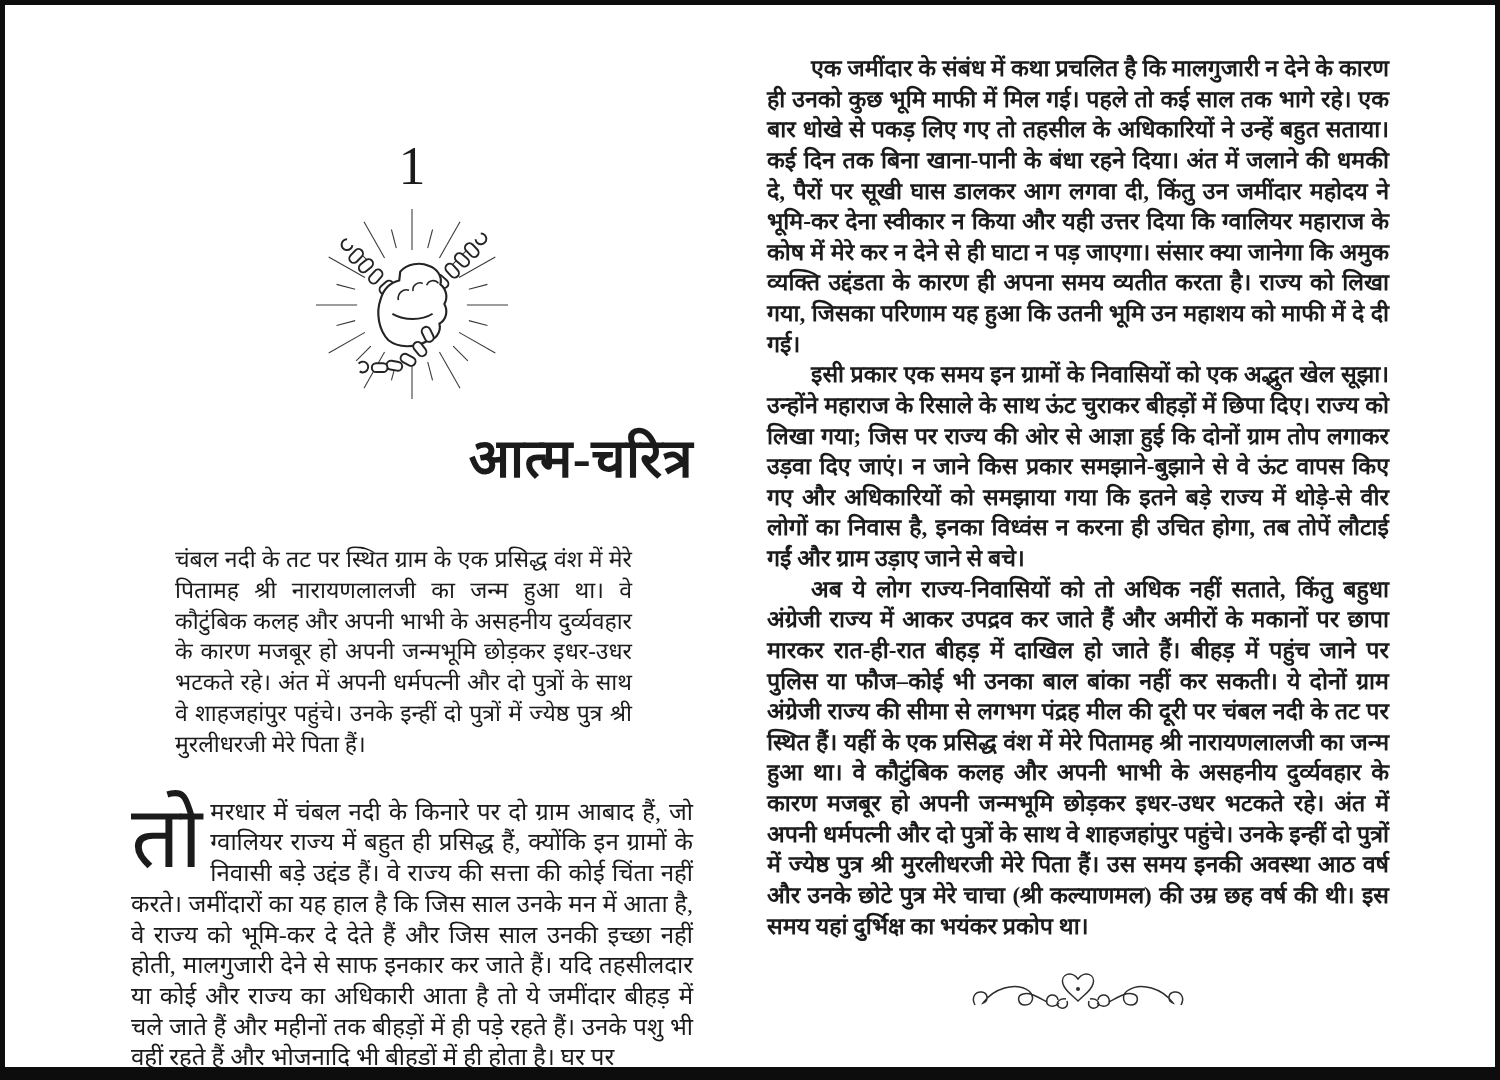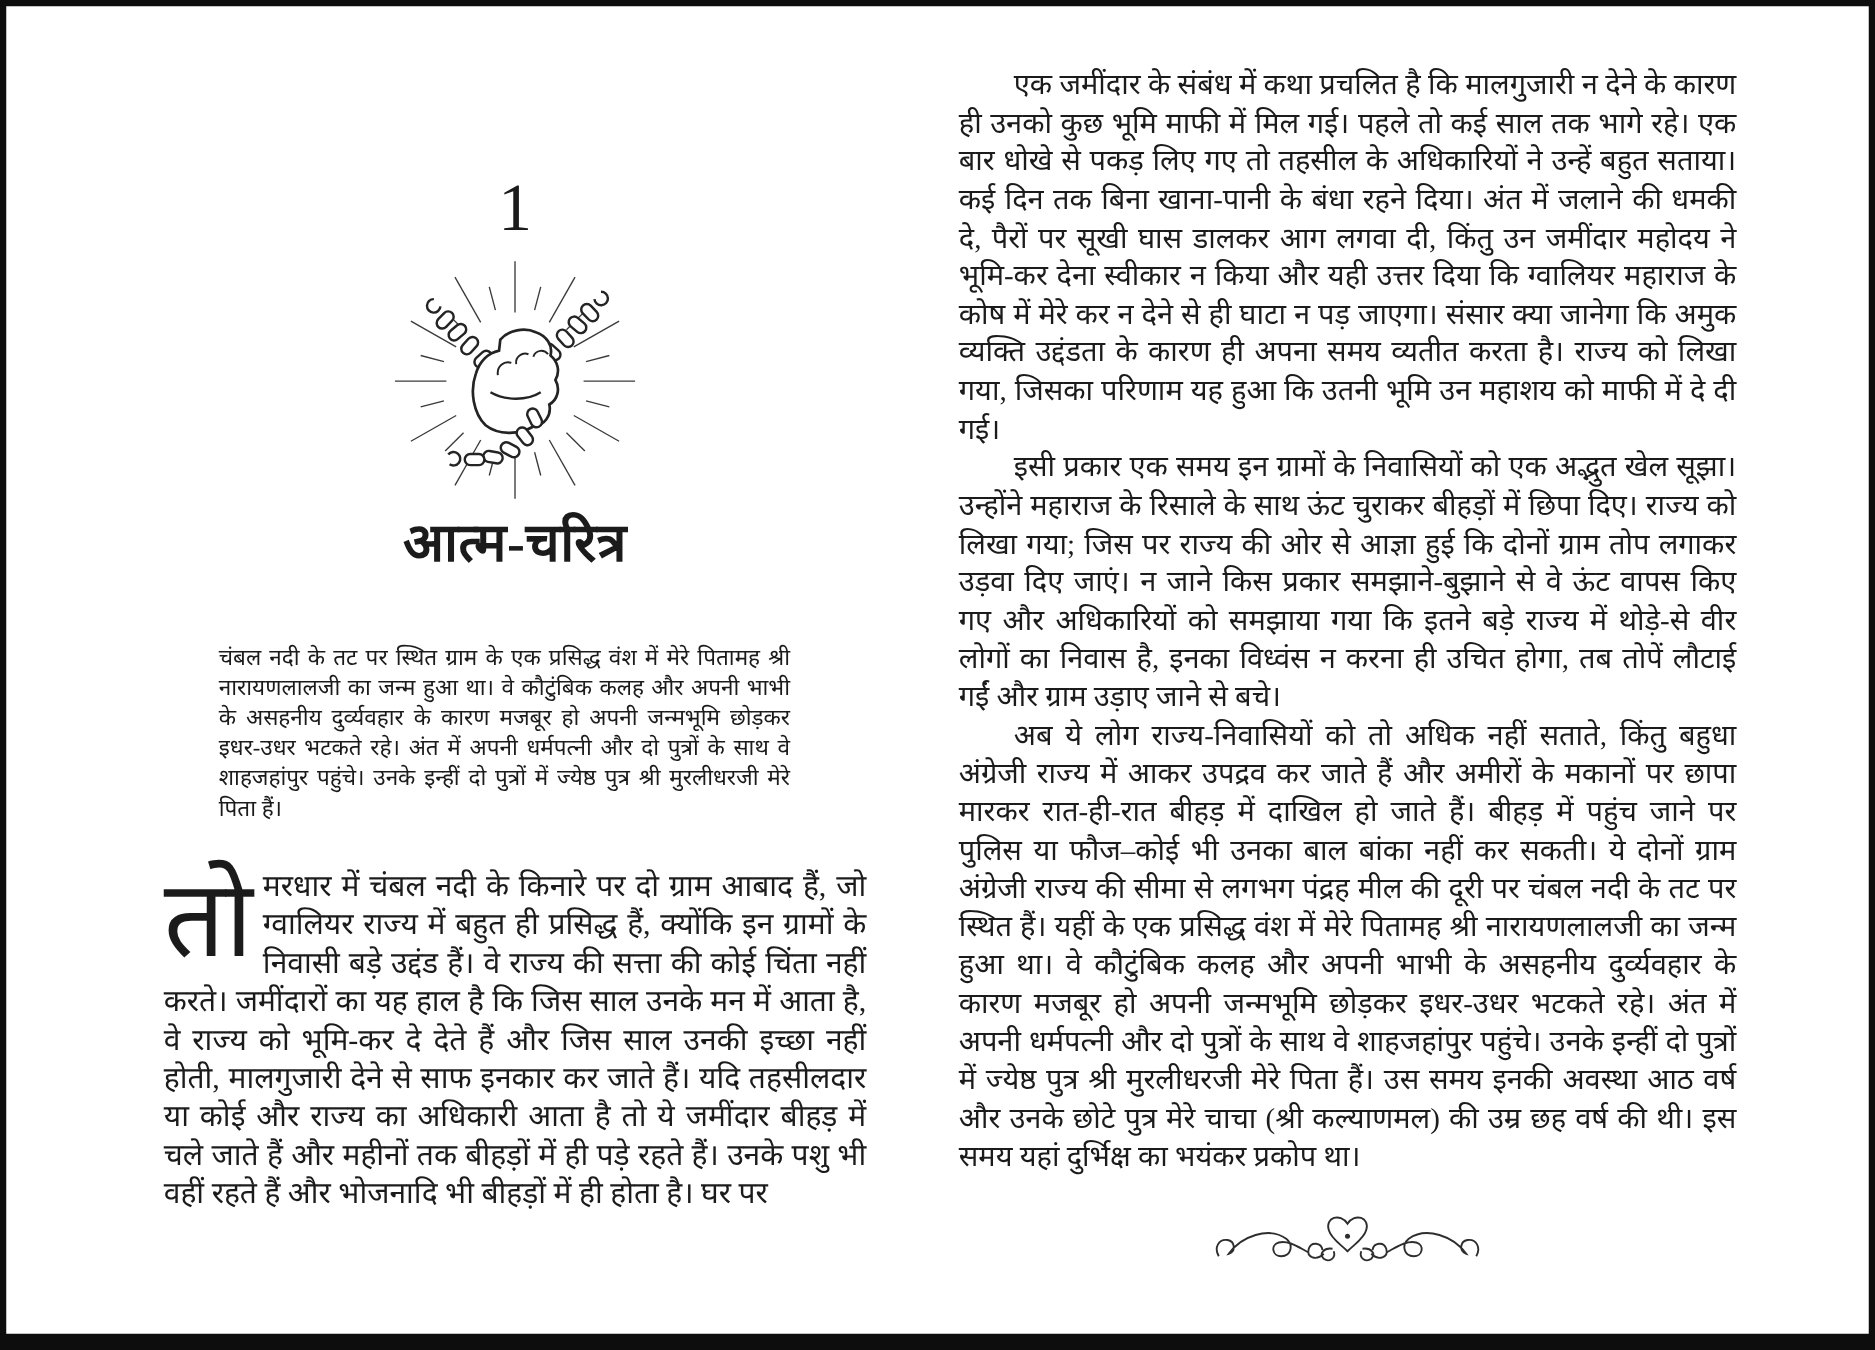--- a/index.html
+++ b/index.html
@@ -19,28 +19,28 @@
   .left-page {
     position:absolute; left:126px; top:0; width:562px;
   }
   .chapter-num {
     text-align:center;
     font-size:54px; line-height:1;
     padding-top:134px;
   }
   .illustration { display:block; margin:12px auto 0; }
   .page-title {
-    text-align:center;
-    font-size:43px; font-weight:bold;
-    margin-top:2px;
+    text-align:right;
+    font-size:54px; font-weight:bold;
+    margin-top:18px;
     letter-spacing:.5px;
   }
   .intro {
     margin:52px 61px 0 44px;
-    font-size:18px; line-height:1.34;
+    font-size:23px; line-height:1.34;
     text-align:justify;
   }
   .body-text {
     margin-top:36px;
     font-size:24px; line-height:1.28;
     text-align:justify;
   }
   .dropcap {
     float:left;
     font-size:86px; line-height:66px;
@@ -48,21 +48,21 @@
   }
 
   
   .right-page {
     position:absolute; left:762px; top:0; width:622px;
     font-size:23.2px; line-height:1.32;
     text-align:justify;
     padding-top:48px;
   }
   .right-page p { margin:0; }
-  .right-page p.ind { text-indent:44px; }
+  .right-page p.ind { text-indent:44px;font-weight:bold; }
   .flourish { display:block; margin:24px auto 0; }
 
   .ill-stroke { stroke:#3a3a3a; stroke-width:1.1; }
   .ill-heavy  { stroke:#242424; fill:#ffffff; }
 </style>
 </head>
 <body>
 
 <div class="sheet">
 

